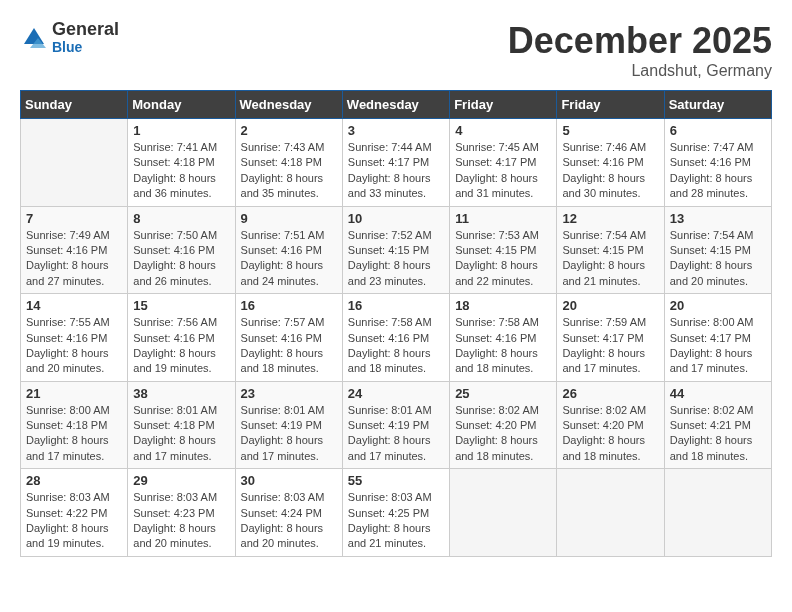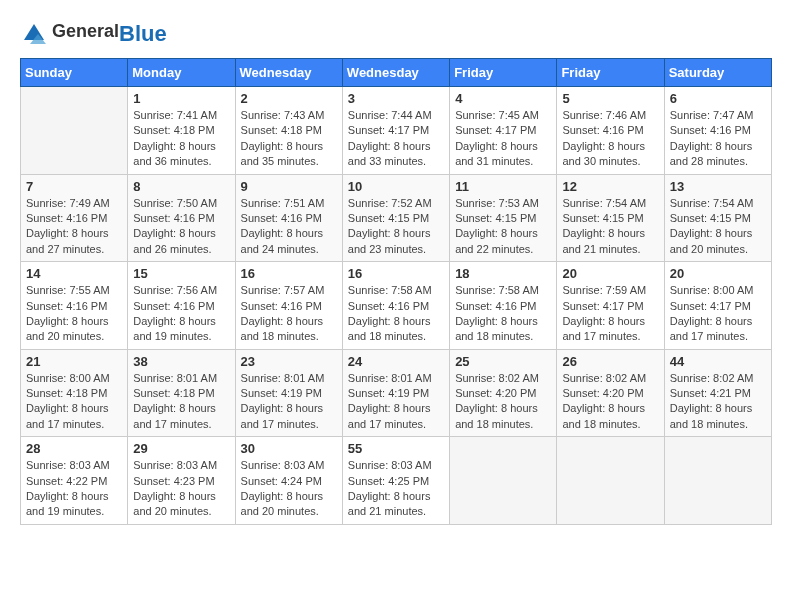--- a/index.html
+++ b/index.html
@@ -15,29 +15,30 @@
       justify-content: space-between;
       align-items: flex-start;
       margin-bottom: 10px;
     }
     .logo {
       display: flex;
       align-items: center;
     }
     .logo-text {
       display: flex;
+      flex-direction: column;
       line-height: 1.1;
     }
     .logo-general {
       font-size: 18px;
       font-weight: bold;
       color: #333;
     }
     .logo-blue {
-      font-size: 22px;
+      font-size: 14px;
       font-weight: bold;
       color: #1a6db5;
     }
     .logo-icon {
       width: 28px;
       height: 28px;
       margin-right: 4px;
     }
     .title-block {
       text-align: right;
@@ -50,21 +51,21 @@
     .location {
       font-size: 16px;
       color: #555;
     }
     .calendar {
       width: 100%;
       border-collapse: collapse;
       font-size: 11px;
     }
     .calendar th {
-      background-color: #3b82f6;
+      background-color: #404040;
       color: white;
       padding: 6px 4px;
       text-align: left;
       font-size: 13px;
       font-weight: bold;
       border: 1px solid #1a5a9a;
     }
     .calendar td {
       border: 1px solid #ccc;
       vertical-align: top;
@@ -98,20 +99,24 @@
   <div class="logo">
     <svg class="logo-icon" viewBox="0 0 28 28">
       <polygon points="14,4 24,20 4,20" fill="#1a6db5"></polygon>
       <polygon points="18,14 26,24 10,24" fill="#4a9fd4" opacity="0.7"></polygon>
     </svg>
     <div class="logo-text">
       <span class="logo-general">General</span>
       <span class="logo-blue">Blue</span>
     </div>
   </div>
+  <div class="title-block">
+    <div class="month-title">December 2025</div>
+    <div class="location">Landshut, Germany</div>
+  </div>
 </div>
 
 <table class="calendar" id="cal-table">
   <thead>
     <tr id="header-row">
         <th>Sunday</th>
         <th>Monday</th>
         <th>Wednesday</th>
         <th>Wednesday</th>
         <th>Friday</th>

